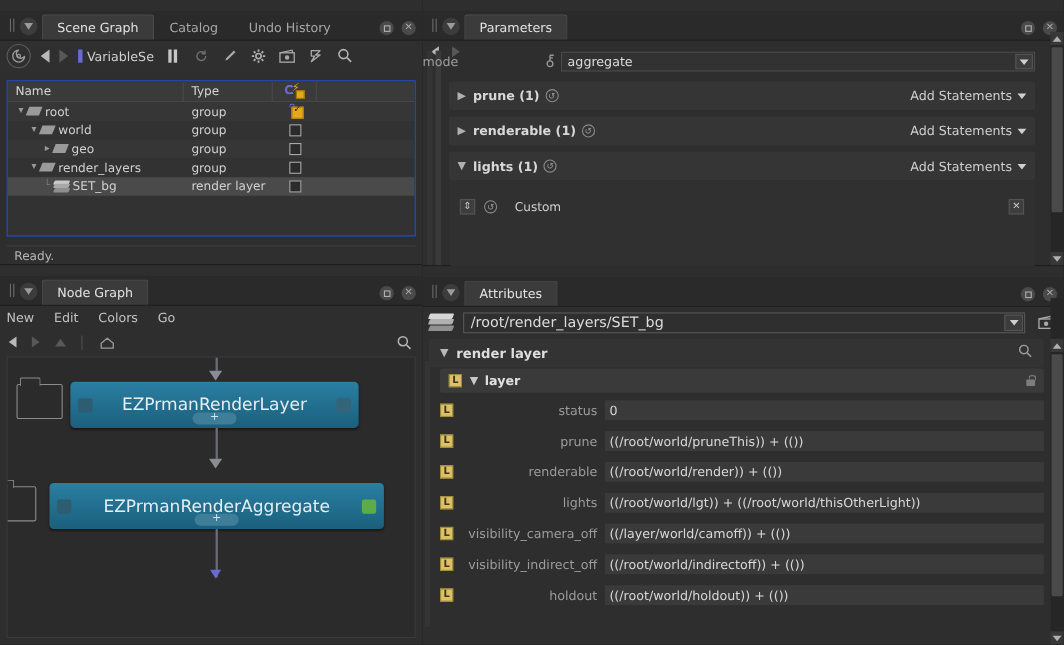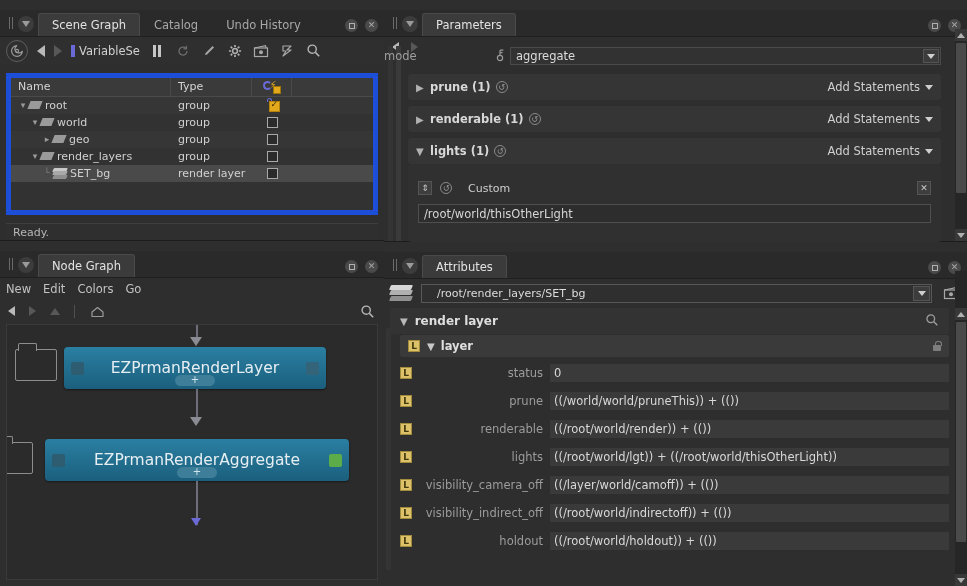--- a/index.html
+++ b/index.html
@@ -47,21 +47,21 @@
   .sg-logo { width: 22px; height: 22px; border-radius: 50%; border:1px solid #5d5d5d; display:flex;align-items:center;justify-content:center;}
   .tri-l { width:0;height:0;border-top:6px solid transparent;border-bottom:6px solid transparent;border-right:8px solid #b9b9b9;}
   .tri-r { width:0;height:0;border-top:6px solid transparent;border-bottom:6px solid transparent;border-left:8px solid #585858;}
   .varlabel { display:flex; align-items:center; gap:4px; color:#d0d0d0; font-size:11.5px;}
   .varlabel .bar { width:4px; height:12px; background:#6a6ad6; display:block;}
   .ic { width:17px;height:17px;display:flex;align-items:center;justify-content:center;color:#9e9e9e;}
   .pausebars { display:flex; gap:2px; }
   .pausebars b { display:block; width:3px;height:12px;background:#c6c6c6;}
 
   
-  .sg-table { margin: 8px 6px; border:5px solid #1d4ed8; background:#323232; height:154px; overflow:hidden;}
+  .sg-table { margin: 8px 6px; border:1px solid #1d4ed8; background:#323232; height:154px; overflow:hidden;}
   .sg-head { display:flex; height:19px; background:#3a3a3a; border-bottom:1px solid #4a4a4a; align-items:center; color:#d4d4d4; font-size:11px;}
   .sg-head .c1 { width:160px; padding-left:7px; border-right:1px solid #4a4a4a; height:100%; display:flex; align-items:center;}
   .sg-head .c2 { width:81px; padding-left:7px; border-right:1px solid #4a4a4a; height:100%; display:flex; align-items:center;}
   .sg-head .c3 { width:40px; display:flex;align-items:center;justify-content:center; border-right:1px solid #4a4a4a; height:100%;}
   .sg-row { display:flex; height:17px; align-items:center; font-size:11px; color:#d0d0d0; }
   .sg-row:nth-child(odd) { background:#323232; }
   .sg-row:nth-child(even) { background:#363636; }
   .sg-row.selected { background:#4a4a4a; }
   .sg-row .c1 { width:160px; display:flex; align-items:center; height:100%; padding-left:4px; overflow:hidden;}
   .sg-row .c2 { width:81px; padding-left:7px; }
@@ -79,21 +79,21 @@
   .chk.locked:after { content:"✓"; position:absolute; left:1px; top:-3px; font-size:9px; color:#3a2b00;}
   .lockglyph { position:relative; width:14px;height:14px; }
   .lockglyph .shackle { position:absolute; left:2px; top:0; width:5px;height:4px;border:1.5px solid #6a6ad6; border-bottom:none; border-radius:3px 3px 0 0;}
   .syncicon { position:relative; width:18px;height:14px;}
   .syncicon .arc { position:absolute; left:0;top:1px; width:9px;height:9px; border:2px solid #6a6ad6; border-radius:50%; border-right-color:transparent; }
   .syncicon .bolt { position:absolute; left:7px; top:0px; color:#e3a81c; font-size:10px; line-height:10px;}
   .syncicon .box { position:absolute; right:0; bottom:0; width:8px;height:8px; background:#e3a81c; border:1px solid #9c7408;}
   .statusbar { margin: 0 6px 0 6px; height:18px; background:#2f2f2f; border-top:1px solid #3e3e3e; display:flex; align-items:center; padding-left:7px; color:#b6b6b6; font-size:11px;}
 
   
-  .ng-menu { height:20px; display:flex; align-items:center; gap:12px; padding: 2px 0 0 6px; color:#c2c2c2; font-size:11.5px;}
+  .ng-menu { height:20px; display:flex; align-items:center; gap:18px; padding: 2px 0 0 6px; color:#c2c2c2; font-size:11.5px;}
   .ng-toolbar { height:26px; display:flex; align-items:center; gap:14px; padding:0 8px; }
   .ng-toolbar .vdiv { width:1px; height:13px; background:#4f4f4f; }
   .tri-up { width:0;height:0;border-left:6px solid transparent;border-right:6px solid transparent;border-bottom:8px solid #585858;}
   .ng-canvas { position:relative; flex:1 1 auto; margin: 0 6px 6px 6px; background:#2b2b2b; border:1px solid #3a3a3a; overflow:hidden;}
   .ng-vline { position:absolute; top:0; bottom:0; width:1px; background:#3a3a3a; }
   .node {
     position:absolute; border-radius:4px; display:flex; align-items:center;
     background: linear-gradient(180deg,#2a7fa2 0%, #1b5f7d 100%);
     color:#e8f4f8; box-shadow: 0 1px 2px rgba(0,0,0,.45);
   }
@@ -149,21 +149,21 @@
   .vscroll .dn b { width:0;height:0;border-left:4px solid transparent;border-right:4px solid transparent;border-top:5px solid #b0b0b0;}
   .vscroll .thumb { position:absolute; left:1px; width:10px; background:#4a4a4a; border-radius:1px;}
 
   
   .at-path { height:28px; display:flex; align-items:center; gap:9px; padding:0 6px;}
   .at-layers { position:relative; width:22px;height:17px; flex:0 0 auto;}
   .at-layers i { position:absolute; left:0; width:22px;height:5px; transform: skewX(-22deg); border-radius:1px;}
   .at-layers i:nth-child(1){top:0;background:#d6d6d6;}
   .at-layers i:nth-child(2){top:5.5px;background:#b0b0b0;}
   .at-layers i:nth-child(3){top:11px;background:#909090;}
-  .at-pathfield { flex:1 1 auto; height:19px; background:#2f2f2f; border:1px solid #585858; display:flex; align-items:center; padding-left:15px; color:#dcdcdc; font-size:11px; position:relative;}
+  .at-pathfield { flex:1 1 auto; height:19px; background:#2f2f2f; border:1px solid #585858; display:flex; align-items:center; padding-left:6px; color:#dcdcdc; font-size:13px; position:relative;}
   .at-pathfield .arrow { position:absolute; right:1px; top:1px; width:17px;height:15px;background:#3c3c3c;border:1px solid #555;display:flex;align-items:center;justify-content:center;}
   .at-pathfield .arrow b { width:0;height:0;border-left:4px solid transparent;border-right:4px solid transparent;border-top:5px solid #cfcfcf;}
   .camicon { width:20px;height:18px; display:flex;align-items:center;justify-content:center;color:#b5b5b5; font-size:13px;}
 
   .at-body { position:absolute; left:0; right:12px; top:66px; bottom:0; }
   .at-section { position:absolute; left:6px; right:6px; top:0; height:26px; display:flex; align-items:center; background:#333333; border-radius:2px; padding:0 10px;}
   .at-section .tw { color:#b8b8b8; font-size:10px; margin-right:7px;}
   .at-section .nm { font-weight:bold; color:#dedede; font-size:12px;}
   .mag { margin-left:auto; color:#9d9d9d; font-size:13px;}
 
@@ -500,21 +500,20 @@
         </span>
       </div>
 
       <div class="lightsbox">
         <div class="customrow">
           <span class="updown">⇕</span>
           <span class="revert" style="margin-left:0">↺</span>
           <span style="margin-left:8px;color:#cfcfcf">Custom</span>
           <span class="xbtn">✕</span>
         </div>
-        <div class="txtfield">/root/world/thisOtherLight</div>
       </div>
 
       <div class="vscroll">
         <div class="up">
             <b></b>
           </div>
         <div class="thumb" style="top:14px; height:150px;"></div>
         <div class="dn">
             <b></b>
           </div>
@@ -579,21 +578,21 @@
         </div>
 
         <div class="attrrow" style="top:56px;">
           <span class="badge">L</span>
           <span class="lbl">status</span>
           <span class="val">0</span>
         </div>
         <div class="attrrow" style="top:84px;">
           <span class="badge">L</span>
           <span class="lbl">prune</span>
-          <span class="val">((/world/world/pruneThis)) + (())</span>
+          <span class="val">((/root/world/pruneThis)) + (())</span>
         </div>
         <div class="attrrow" style="top:112px;">
           <span class="badge">L</span>
           <span class="lbl">renderable</span>
           <span class="val">((/root/world/render)) + (())</span>
         </div>
         <div class="attrrow" style="top:140px;">
           <span class="badge">L</span>
           <span class="lbl">lights</span>
           <span class="val">((/root/world/lgt)) + ((/root/world/thisOtherLight))</span>

